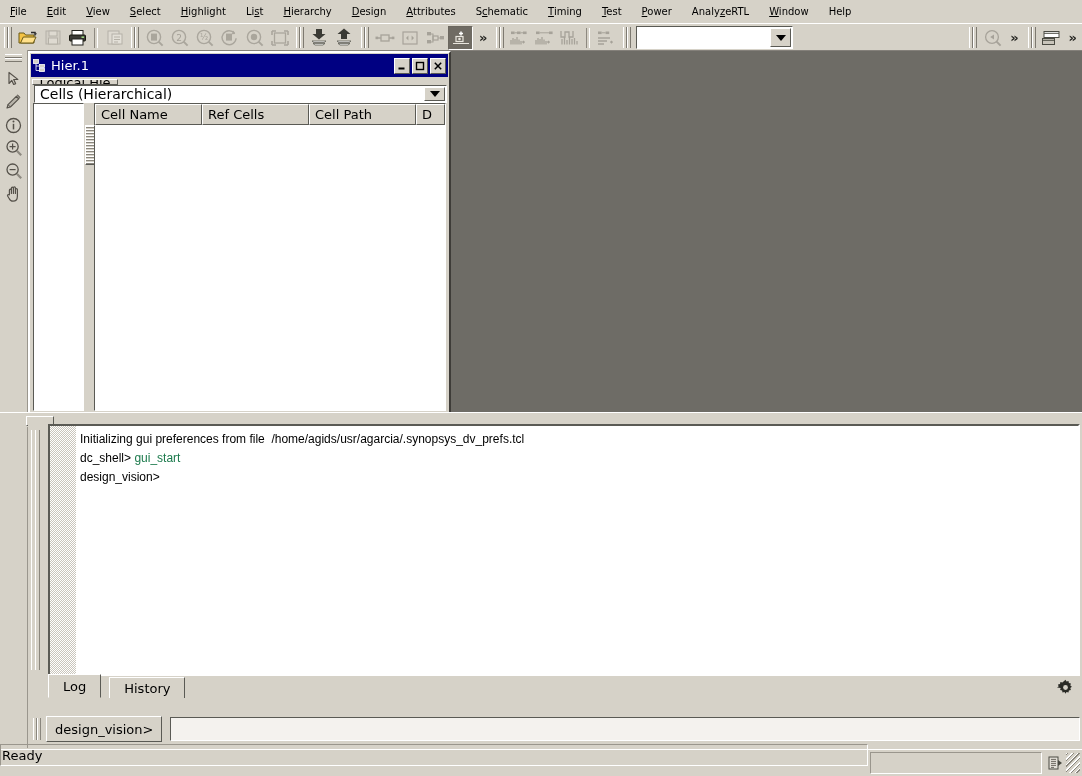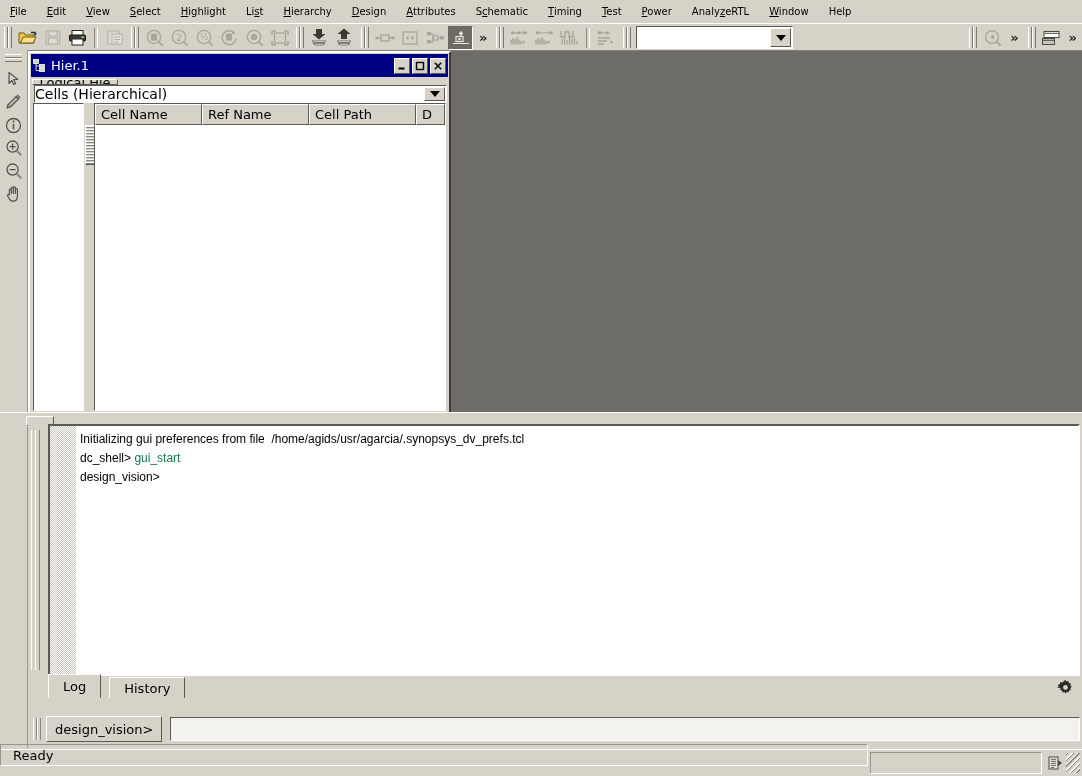--- a/index.html
+++ b/index.html
@@ -83,21 +83,21 @@
   #hiertop { display:flex; align-items:stretch; height:24px; margin:2px 2px 0 2px;flex-direction:column; }
   #logicalhie { width:84px; height:22px; background:#d6d2c8; display:flex;
                 align-items:center; justify-content:center; font-size:13px;
                 border-top:1px solid #ffffff; border-left:1px solid #ffffff;
                 border-right:1px solid #5a5a54; border-bottom:1px solid #5a5a54;
                 cursor:pointer; overflow:hidden; white-space:nowrap; }
   #cellcombo { flex:1; margin-left:2px; height:22px; background:#ffffff; position:relative;
                border-top:1px solid #5a5a54; border-left:1px solid #5a5a54;
                border-right:1px solid #ffffff; border-bottom:1px solid #ffffff;
                display:flex; align-items:center; }
-  #cellcombo .lbl { font-size:14px; }
+  #cellcombo .lbl { padding-left:5px; font-size:14px; }
   #cellcombo .arrow { position:absolute; right:1px; top:1px; bottom:1px; width:19px;
                       background:#d6d2c8; display:flex; align-items:center; justify-content:center;
                       border-top:1px solid #ffffff; border-left:1px solid #ffffff;
                       border-right:1px solid #5a5a54; border-bottom:1px solid #5a5a54; cursor:pointer; }
 
   #hierbody { position:absolute; left:3px; right:3px; top:50px; bottom:4px; display:flex; }
   #treepane { width:82px; background:#ffffff;
               border-top:1px solid #5a5a54; border-left:1px solid #5a5a54;
               border-right:1px solid #ffffff; border-bottom:1px solid #ffffff; }
   #vsplit { width:10px; flex:none; position:relative; background:#d6d2c8; }
@@ -167,21 +167,21 @@
   #cmdgrip { position:absolute; left:32px; top:716px; width:9px; height:26px; }
   #cmdgrip:before, #cmdgrip:after { content:""; position:absolute; top:2px; bottom:2px; width:2px; }
   #cmdgrip:before { left:1px; border-left:1px solid #ffffff; border-right:1px solid #8a867d; }
   #cmdgrip:after  { left:5px; border-left:1px solid #ffffff; border-right:1px solid #8a867d; }
 
   
   #statusbar { position:absolute; left:0; bottom:0; width:1082px; height:26px;
                background:#d6d2c8; display:flex; align-items:center;
                border-top:1px solid #ffffff; }
   #statusmsg { flex:1; height:20px; margin:0 2px 16px 0; display:flex; align-items:center;
-               padding-left:12px; font-size:13px;
+               padding-left:1px; font-size:13px;
                border-top:1px solid #9a968d; border-left:1px solid #9a968d;
                border-right:1px solid #ffffff; border-bottom:1px solid #ffffff; }
   #statusprog { width:170px; height:20px; margin-right:2px; background:#d6d2c8;
                 border-top:1px solid #9a968d; border-left:1px solid #9a968d;
                 border-right:1px solid #ffffff; border-bottom:1px solid #ffffff; }
   #statusicon { width:22px; height:20px; display:flex; align-items:center; justify-content:center; }
   #resizegrip { width:14px; height:20px; position:relative; margin-right:2px;
                 background-image:repeating-linear-gradient(135deg,#ffffff 0 1px,#8a867d 1px 2px,transparent 2px 4px); }
   svg { display:block; }
 </style>
@@ -496,21 +496,21 @@
       </div>
 
       <div id="hierbody">
         <div id="treepane"></div>
         <div id="vsplit">
           <div class="handle"></div>
         </div>
         <div id="tablepane">
           <div id="thead">
               <div class="th" style="width: 100px; flex: 0 0 100px;">Cell Name</div>
-              <div class="th" style="width: 100px; flex: 0 0 100px;">Ref Name</div>
+              <div class="th" style="width: 100px; flex: 0 0 100px;">Ref Cells</div>
               <div class="th" style="width: 100px; flex: 0 0 100px;">Cell Path</div>
               <div class="th" style="width: 22px; flex: 1 1 auto;">D</div>
             </div>
           <div id="tbody"></div>
         </div>
       </div>
 
     </div>
   </div>
 

